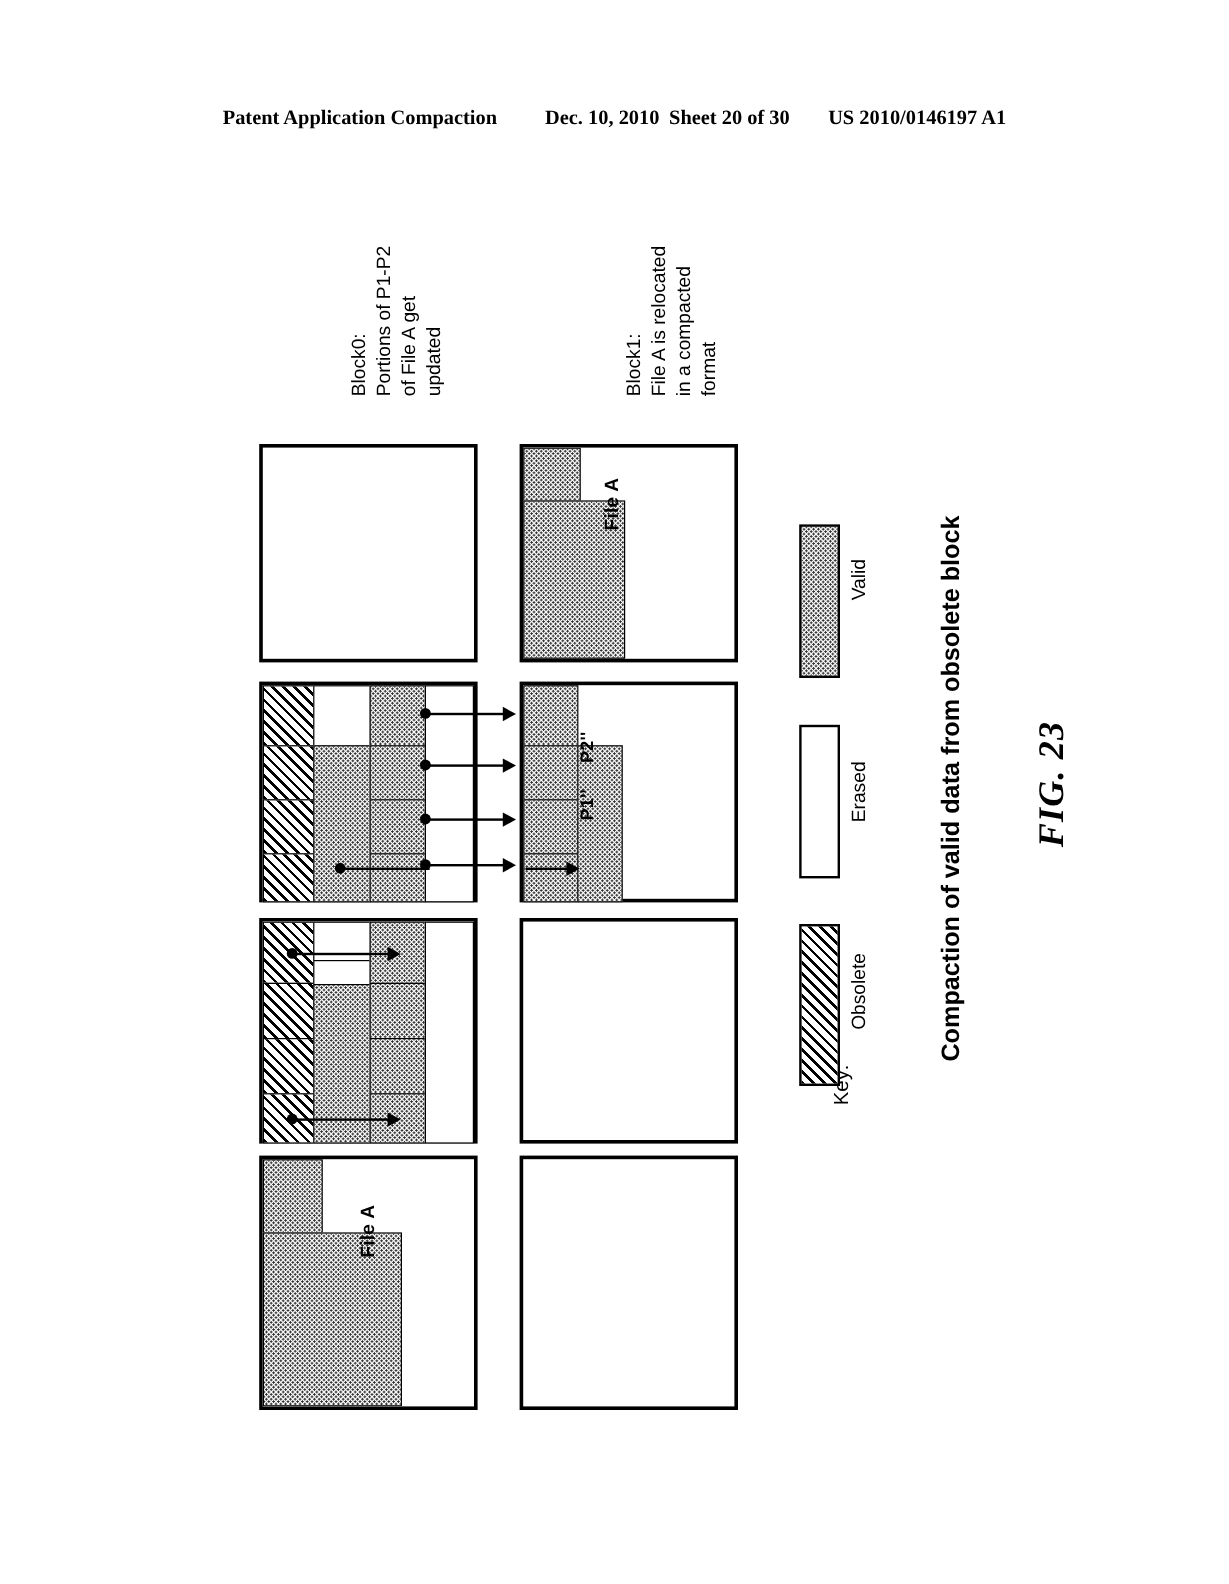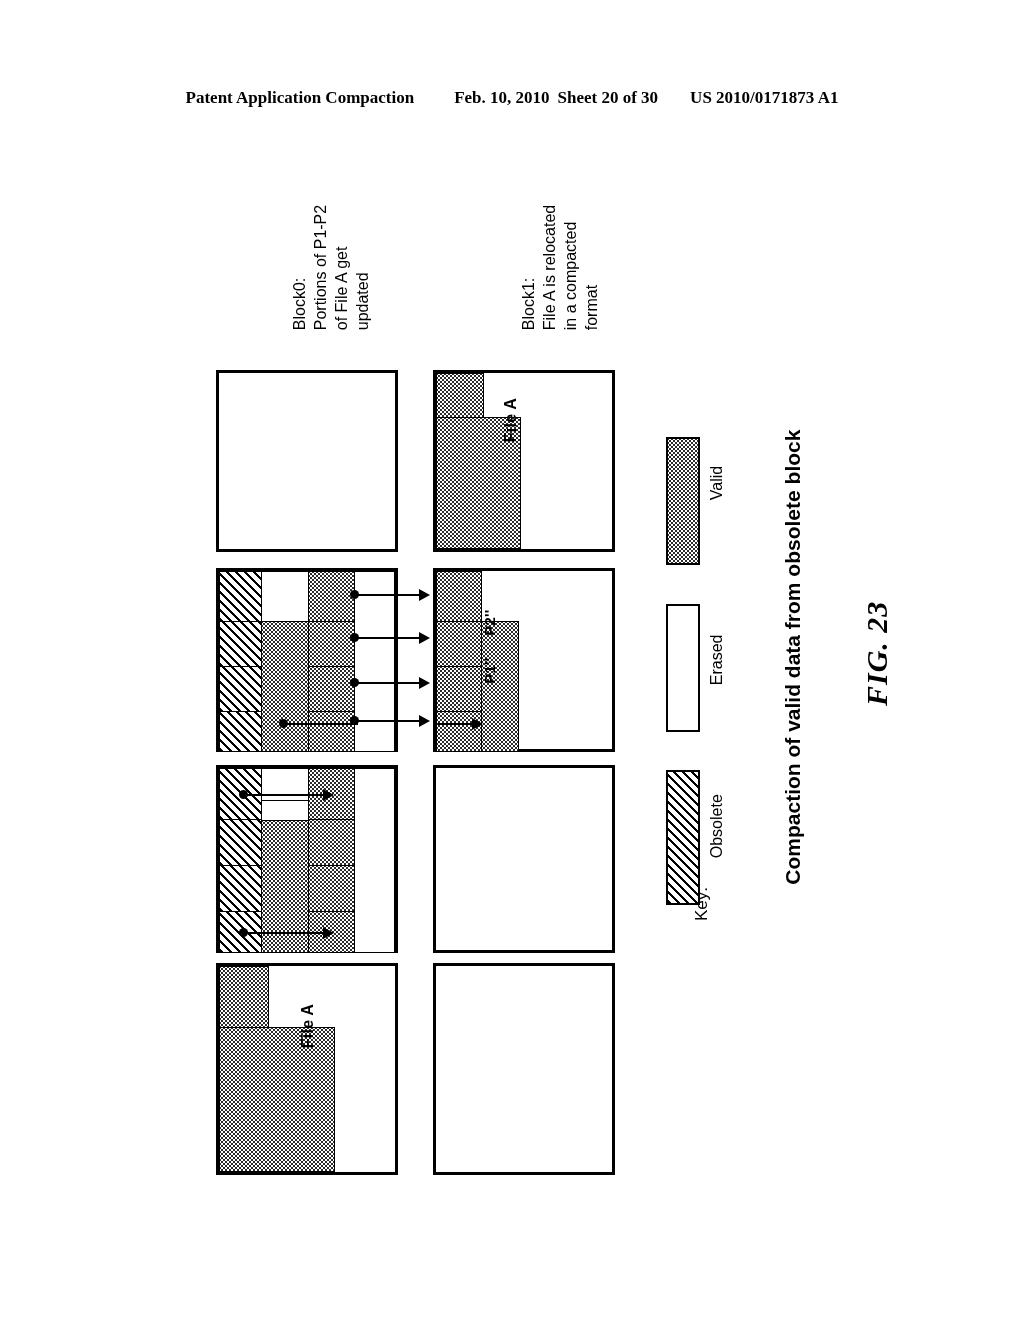--- a/index.html
+++ b/index.html
@@ -178,21 +178,21 @@
     font-family: "Liberation Serif", serif;
     color: #000;
     white-space: pre;
     letter-spacing: 1px;
   }
 </style>
 </head>
 <body>
 
 <div class="page-header">
-  <span class="hdr-pub">Patent Application Compaction</span><span class="hdr-date">Feb. 10, 2010</span><span class="hdr-sheet">Sheet 20 of 30</span><span>US 2010/0171873 A1</span>
+  <span class="hdr-pub">Patent Application Compaction</span><span class="hdr-date">Dec. 10, 2010</span><span class="hdr-sheet">Sheet 20 of 30</span><span>US 2010/0146197 A1</span>
 </div>
 
 <div id="figure">
 
   <div class="annot" style="left:268px; top:348px;">
     <span>Block0:</span>
   </div>
   <div class="annot" style="left:289px; top:348px;">
     <span>Portions of P1-P2</span>
   </div>

